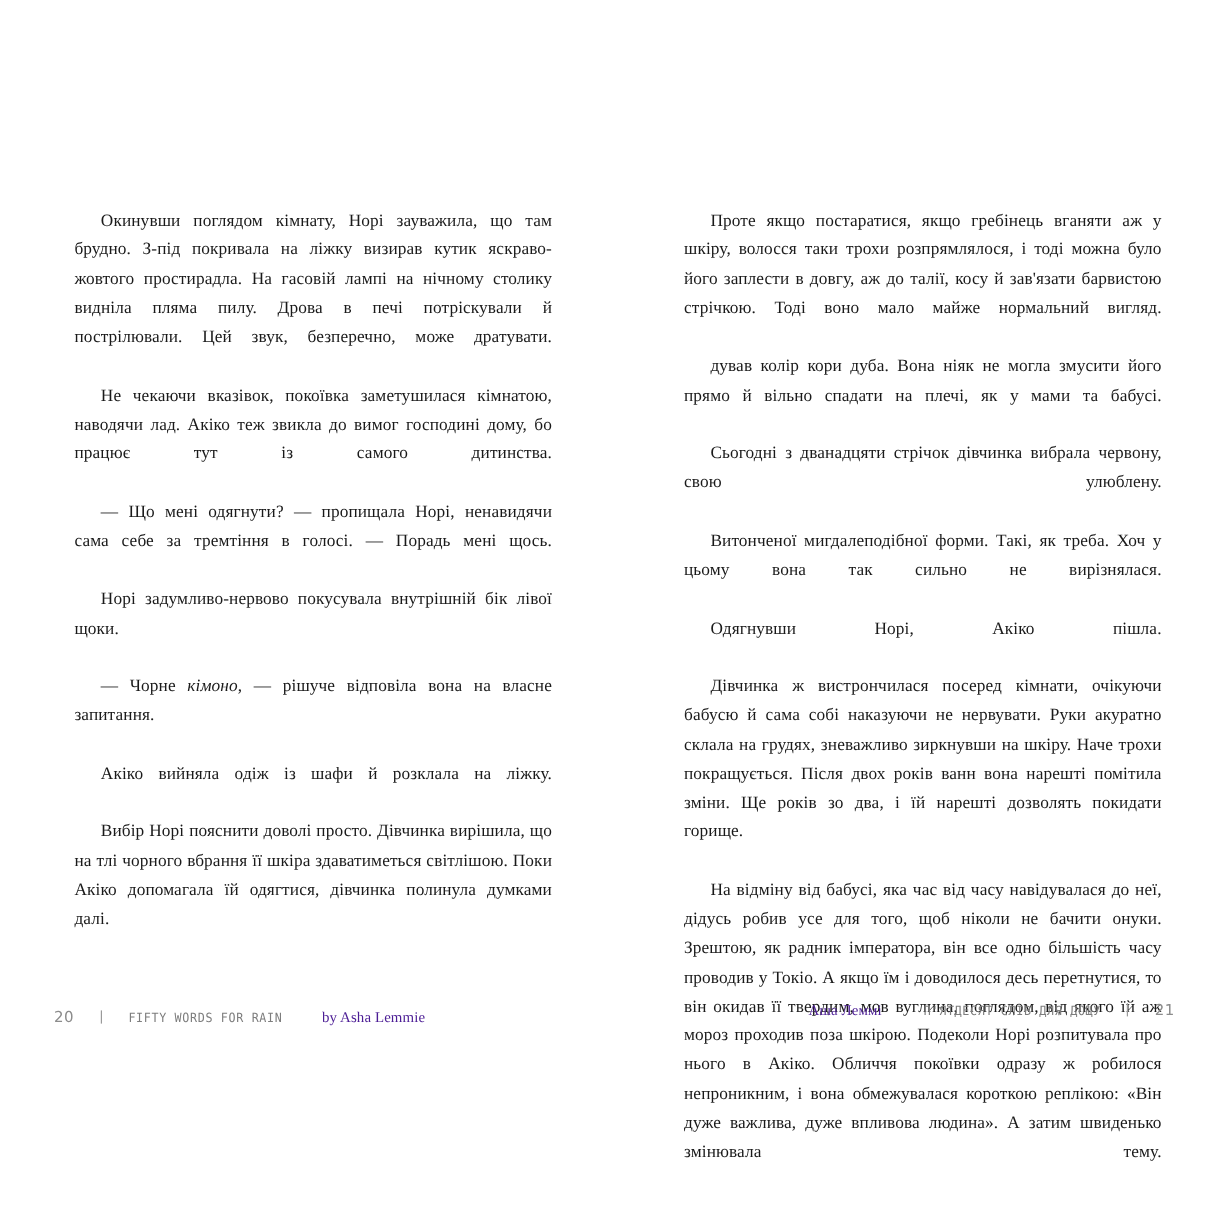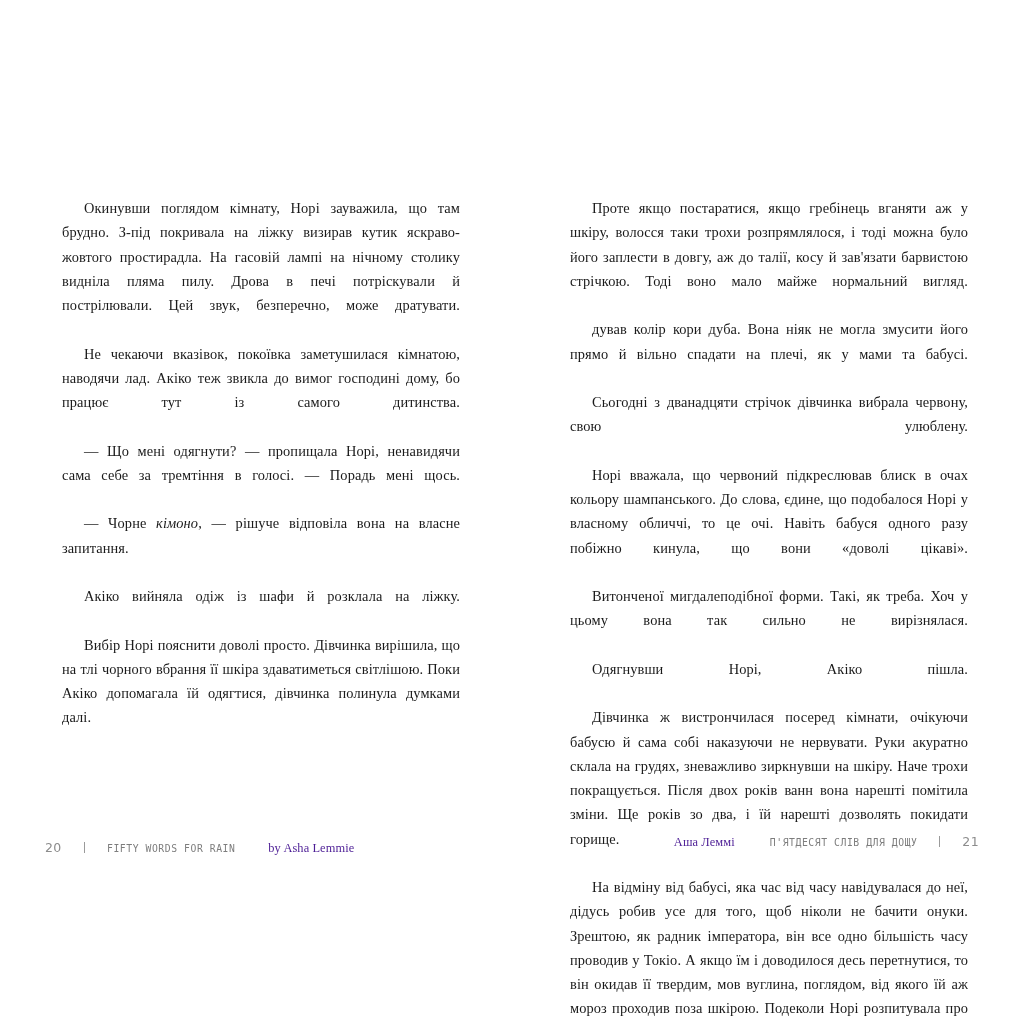--- a/index.html
+++ b/index.html
@@ -35,21 +35,21 @@
     position: relative;
     flex: 0 0 512px;
     width: 512px;
     height: 1024px;
     background: #ffffff;
   }
 
   
   .text-column {
     position: absolute;
-    top: 196px;
+    top: 172px;
     width: 398px;
     height: 640px;
   }
   .page-left .text-column  { left: 62px; }
   .page-right .text-column { left: 58px; }
 
   .para {
     margin: 0;
     text-align: justify;
     text-justify: inter-word;
@@ -137,20 +137,21 @@
 
 <div class="page-canvas">
   <div class="spread">
 
     <div class="book-page page-left">
 
       <div class="text-column">
         <p class="para">Окинувши поглядом кімнату, Норі зауважила, що там брудно. З-під покривала на ліжку визирав кутик яскраво-жовтого простирадла. На гасовій лампі на нічному столику видніла пляма пилу. Дрова в печі потріскували й пострілювали. Цей звук, безперечно, може дратувати.</p>
         <p class="para">Не чекаючи вказівок, покоївка заметушилася кімнатою, наводячи лад. Акіко теж звикла до вимог господині дому, бо працює тут із самого дитинства.</p>
         <p class="para">— Що мені одягнути? — пропищала Норі, ненавидячи сама себе за тремтіння в голосі. — Порадь мені щось.</p>
+        <p class="para">Норі задумливо-нервово покусувала внутрішній бік лівої щоки.</p>
         <p class="para">— Чорне <em>кімоно</em>, — рішуче відповіла вона на власне запитання.</p>
         <p class="para">Акіко вийняла одіж із шафи й розклала на ліжку.</p>
         <p class="para">Вибір Норі пояснити доволі просто. Дівчинка вирішила, що на тлі чорного вбрання її шкіра здаватиметься світлішою. Поки Акіко допомагала їй одягтися, дівчинка полинула думками далі.</p>
 
       </div>
 
       <div class="running-foot">
         <span class="folio">20</span>
         <span class="foot-rule"></span>
         <span class="foot-title">FIFTY WORDS FOR RAIN</span>
@@ -158,21 +159,20 @@
       </div>
 
     </div>
 
     <div class="book-page page-right">
 
       <div class="text-column">
         <p class="para">Проте якщо постаратися, якщо гребінець вганяти аж у шкіру, волосся таки трохи розпрямлялося, і тоді можна було його заплести в довгу, аж до талії, косу й зав'язати барвистою стрічкою. Тоді воно мало майже нормальний вигляд.</p>
         <p class="para">дував колір кори дуба. Вона ніяк не могла змусити його прямо й вільно спадати на плечі, як у мами та бабусі.</p>
         <p class="para">Сьогодні з дванадцяти стрічок дівчинка вибрала червону, свою улюблену.</p>
-        <p class="para">Норі вважала, що червоний підкреслював блиск в очах кольору шампанського. До слова, єдине, що подобалося Норі у власному обличчі, то це очі. Навіть бабуся одного разу побіжно кинула, що вони «доволі цікаві».</p>
         <p class="para">Витонченої мигдалеподібної форми. Такі, як треба. Хоч у цьому вона так сильно не вирізнялася.</p>
         <p class="para">Одягнувши Норі, Акіко пішла.</p>
         <p class="para">Дівчинка ж вистрончилася посеред кімнати, очікуючи бабусю й сама собі наказуючи не нервувати. Руки акуратно склала на грудях, зневажливо зиркнувши на шкіру. Наче трохи покращується. Після двох років ванн вона нарешті помітила зміни. Ще років зо два, і їй нарешті дозволять покидати горище.</p>
         <p class="para">На відміну від бабусі, яка час від часу навідувалася до неї, дідусь робив усе для того, щоб ніколи не бачити онуки. Зрештою, як радник імператора, він все одно більшість часу проводив у Токіо. А якщо їм і доводилося десь перетнутися, то він окидав її твердим, мов вуглина, поглядом, від якого їй аж мороз проходив поза шкірою. Подеколи Норі розпитувала про нього в Акіко. Обличчя покоївки одразу ж робилося непроникним, і вона обмежувалася короткою реплікою: «Він дуже важлива, дуже впливова людина». А затим швиденько змінювала тему.</p>
       </div>
 
       <div class="running-foot">
         <span class="foot-author">Аша Леммі</span>
         <span class="foot-title">П'ЯТДЕСЯТ СЛІВ ДЛЯ ДОЩУ</span>
         <span class="foot-rule"></span>

